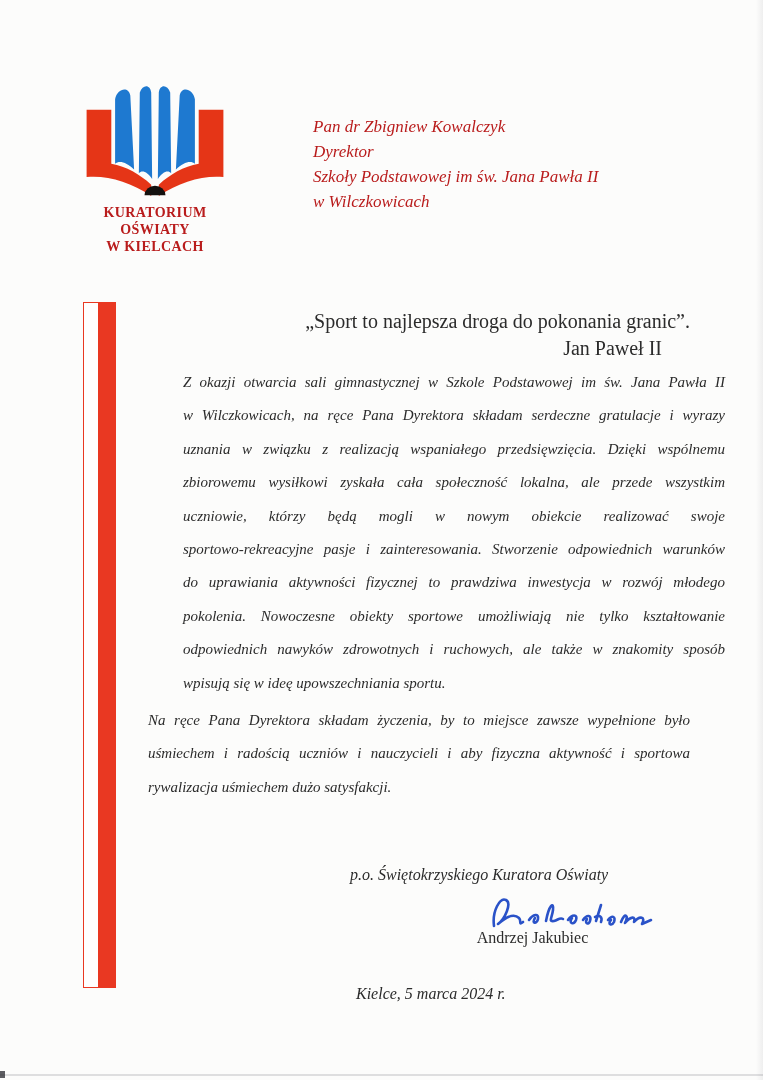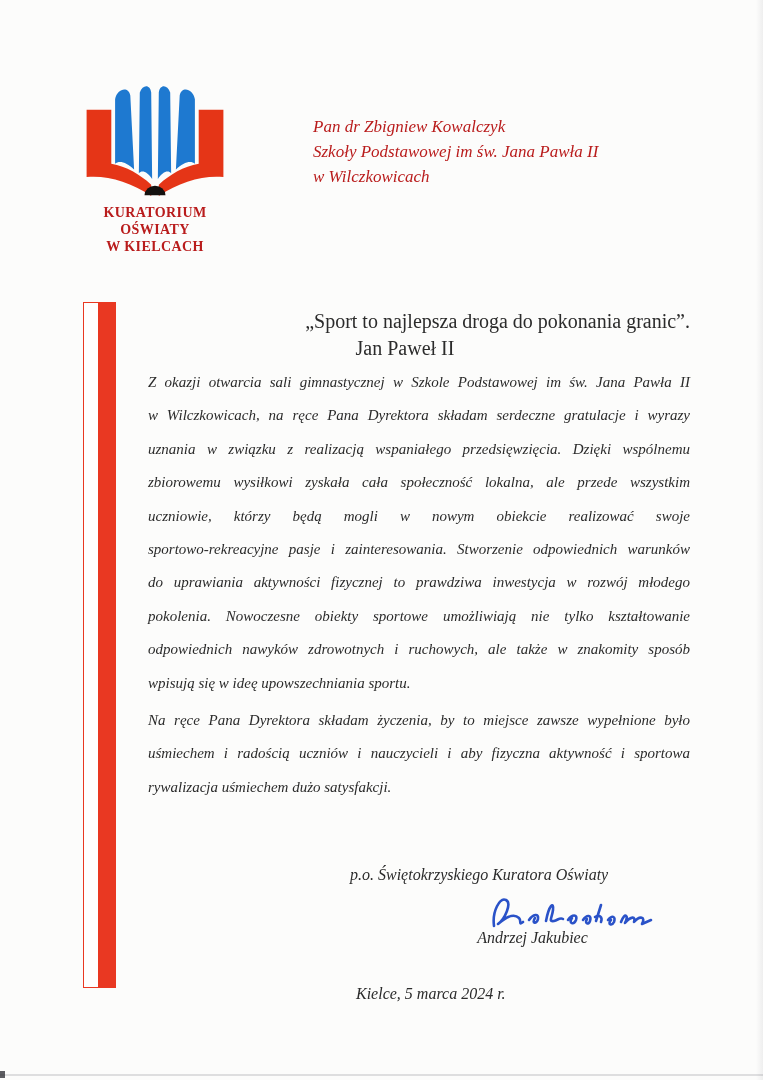--- a/index.html
+++ b/index.html
@@ -61,43 +61,43 @@
   .stripe-white { width: 14px; background: #ffffff; }
   .stripe-red { flex: 1; background: #e93822; }
 
   
   .quote {
     position: absolute; left: 148px; top: 308px; width: 542px;
     text-align: right;
     font-size: 20px;
     line-height: 27px;
   }
-  .quote-attrib { padding-right: 28px; text-align: center; }
+  .quote-attrib { padding-right: 28px; }
 
   
   .para { position: absolute; left: 148px; width: 542px; font-style: italic; font-size: 15px; }
-  .para-1 { top: 366px; }
+  .para-1 { top: 366px; margin-left: 35px; }
   .para-2 { top: 704px; }
   .jline {
     line-height: 33.4px;
     text-align: justify;
     text-align-last: justify;
     white-space: normal;
   }
   .jline-last { text-align-last: left; }
 
   
   .signoff {
     position: absolute; left: 350px; top: 866px; width: 360px;
     font-style: italic; font-size: 16px;
   }
   .sig-scribble { position: absolute; left: 488px; top: 893px; }
   .sig-name {
     position: absolute; left: 420px; top: 929px; width: 225px;
-    text-align: center; font-style: italic; font-size: 16px;
+    text-align: center; font-size: 16px;
   }
 
   
   .dateline {
     position: absolute; left: 356px; top: 985px;
     font-style: italic; font-size: 16px;
   }
 </style>
 </head>
 <body>
@@ -121,20 +121,21 @@
       </svg>
     </span>
     <div class="logo-text">
       <div>KURATORIUM OŚWIATY</div>
       <div>W KIELCACH</div>
     </div>
   </div>
 
   <div class="recipient">
     <div>Pan dr Zbigniew Kowalczyk</div>
+    <div>Dyrektor</div>
     <div>Szkoły Podstawowej im św. Jana Pawła II</div>
     <div>w Wilczkowicach</div>
   </div>
 
   <div class="stripe">
     <div class="stripe-white"></div>
     <div class="stripe-red"></div>
   </div>
 
   <div class="quote">

